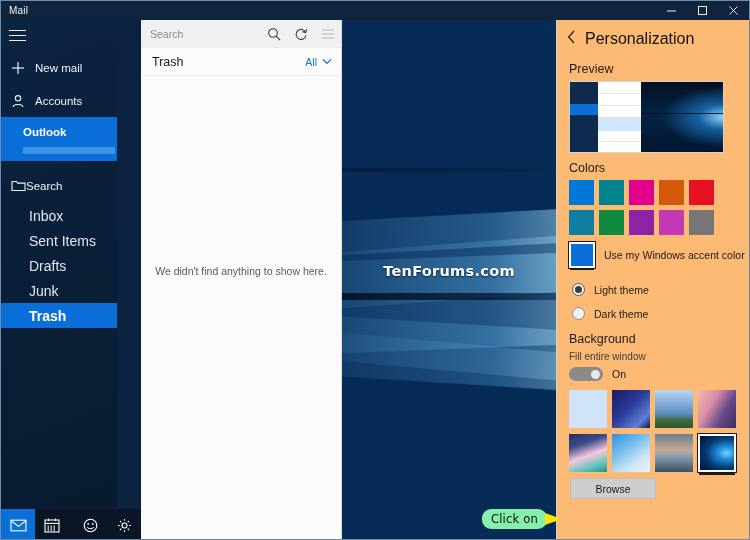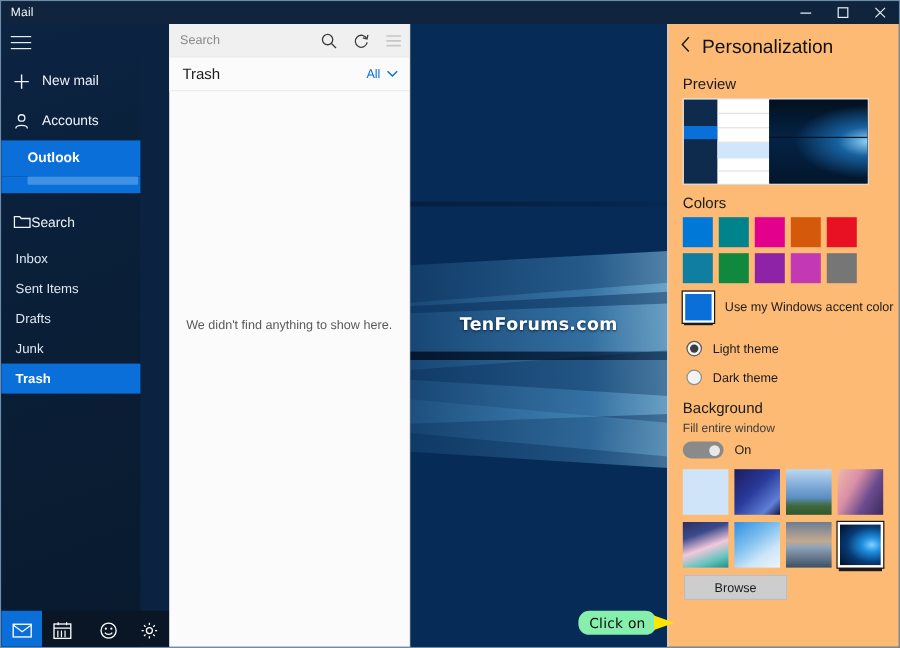--- a/index.html
+++ b/index.html
@@ -78,21 +78,21 @@
   .acct-sub i {
     display: block; width: 92px; height: 7px; background: #3f93e6; border-radius: 1px;
   }
 
   .folders-head {
     height: 34px; display: flex; align-items: center; padding-left: 10px;
     font-size: 11.5px; color: #eef3f9; margin-top: 8px;
   }
   .folder-item {
     height: 25px; display: flex; align-items: center;
-    padding-left: 12px; font-size: 11px; color: #dfe8f2;
+    padding-left: 28px; font-size: 14px; color: #dfe8f2;
   }
   .folder-item.sel {
     background: #0a6fd8; color: #ffffff; font-weight: bold;
   }
 
   #leftbottom {
     position: absolute; left: 0; bottom: 0; width: 140px; height: 32px;
     background: #0a1526; display: flex; align-items: center;
   }
   #leftbottom .bi {

